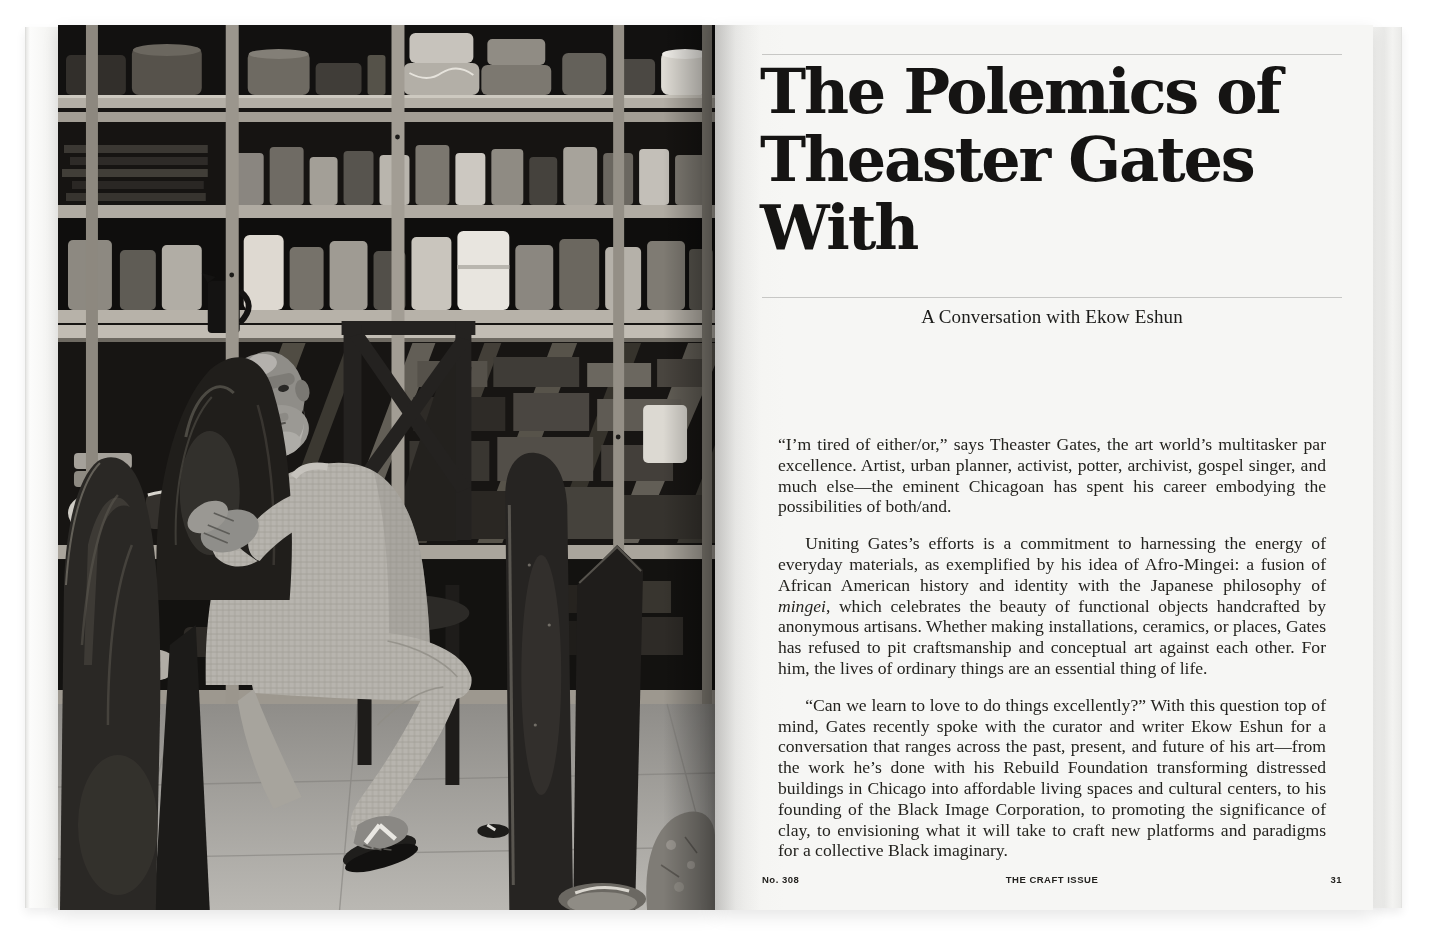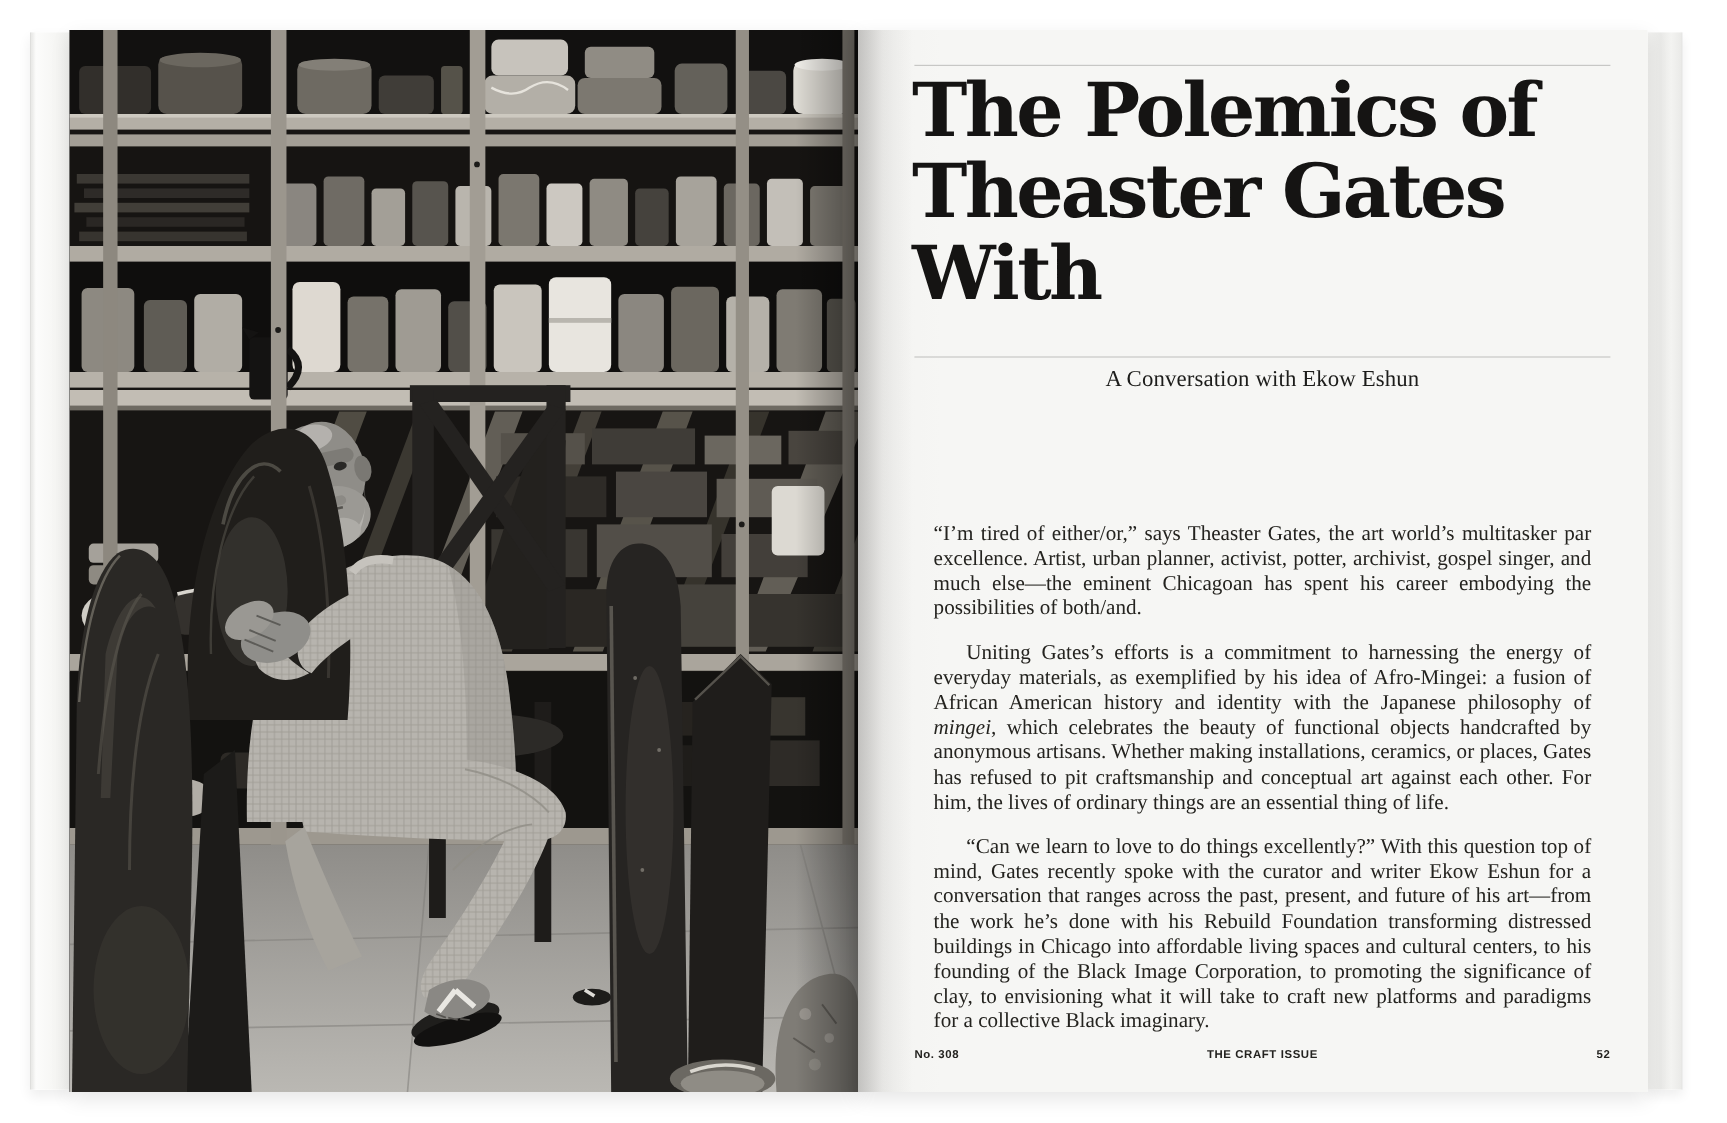--- a/index.html
+++ b/index.html
@@ -351,17 +351,17 @@
 
     <div class="bodycopy">
         <p><span>“I’m tired of either/or,” says Theaster Gates, the art world’s multitasker par excellence. Artist, urban planner, activist, potter, archivist, gospel singer, and much else—the eminent Chicagoan has spent his career embodying the possibilities of both/and.</span></p>
         <p><span>Uniting Gates’s efforts is a commitment to harnessing the energy of everyday materials, as exemplified by his idea of Afro-Mingei: a fusion of African American history and identity with the Japanese philosophy of </span><span class="it">mingei</span><span>, which celebrates the beauty of functional objects handcrafted by anonymous artisans. Whether making installations, ceramics, or places, Gates has refused to pit craftsmanship and conceptual art against each other. For him, the lives of ordinary things are an essential thing of life.</span></p>
         <p><span>“Can we learn to love to do things excellently?” With this question top of mind, Gates recently spoke with the curator and writer Ekow Eshun for a conversation that ranges across the past, present, and future of his art—from the work he’s done with his Rebuild Foundation transforming distressed buildings in Chicago into affordable living spaces and cultural centers, to his founding of the Black Image Corporation, to promoting the significance of clay, to envisioning what it will take to craft new platforms and paradigms for a collective Black imaginary.</span></p>
       </div>
 
     <div class="folio">
       <span>No. 308</span>
       <span class="c">THE CRAFT ISSUE</span>
-      <span class="r">52</span>
+      <span class="r">31</span>
     </div>
   </div>
 
 </div>
 
 </body></html>

